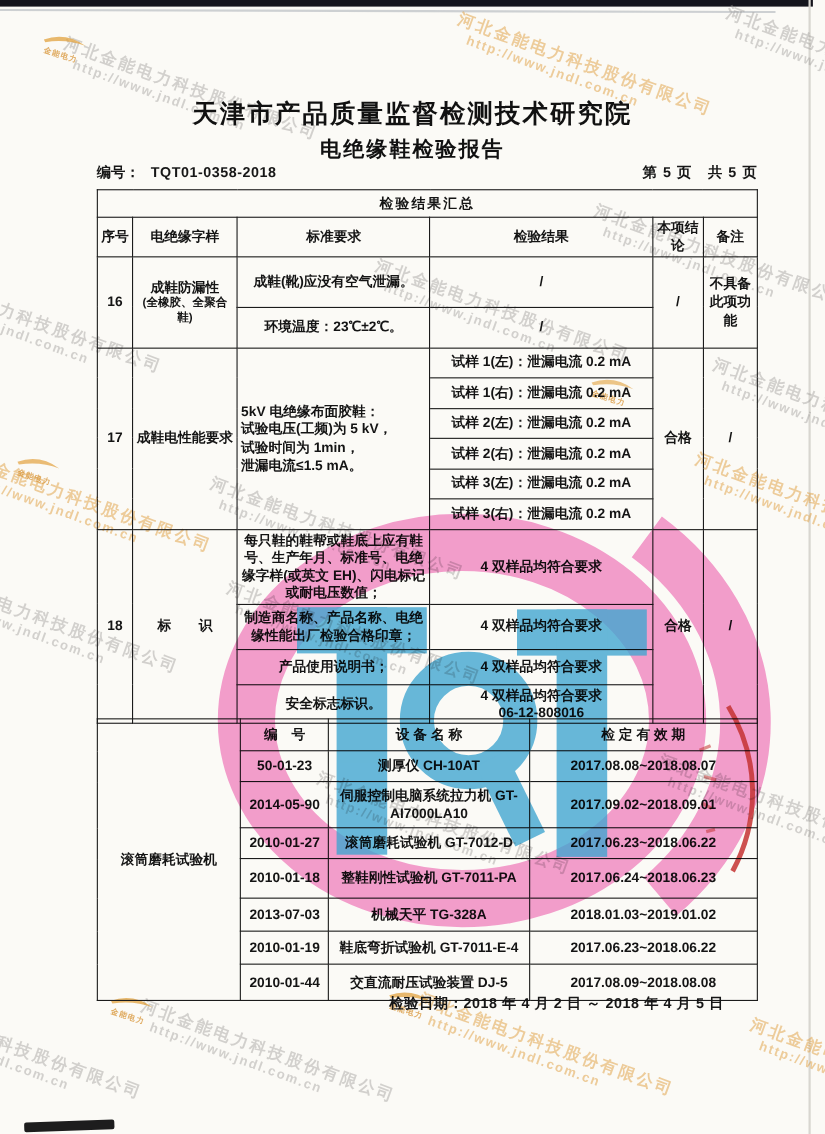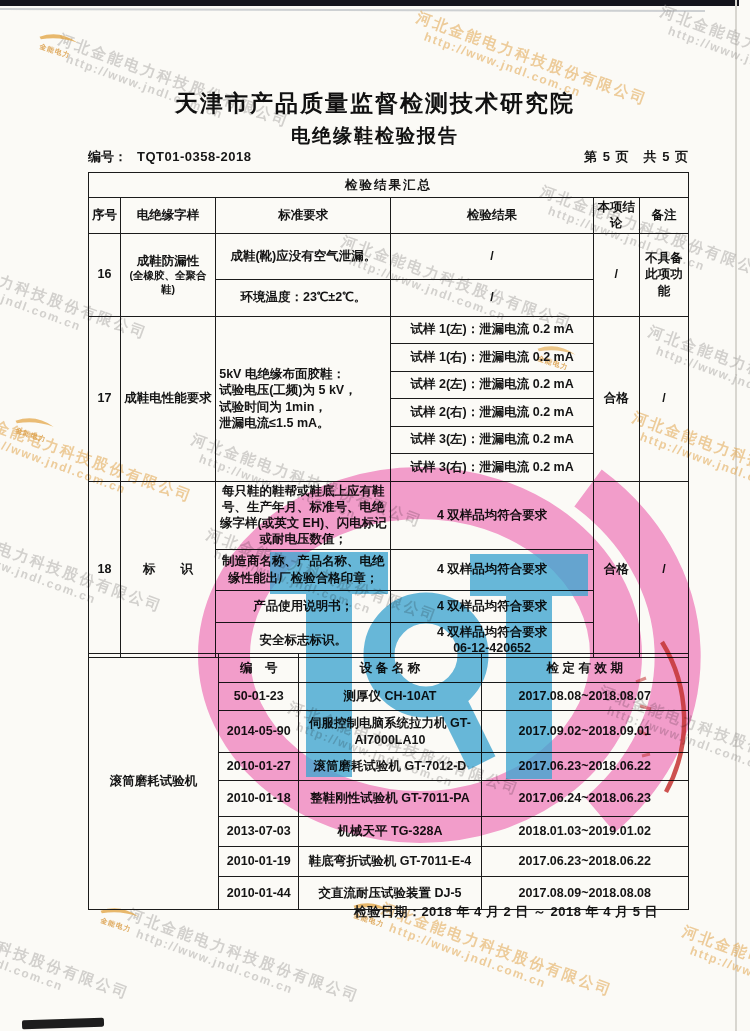--- a/index.html
+++ b/index.html
@@ -228,21 +228,21 @@
     <td>4 双样品均符合要求</td>
   </tr>
   <tr style="height:32px">
     <td class="left">产品使用说明书；</td>
     <td>4 双样品均符合要求</td>
   </tr>
   <tr style="height:35px">
     <td class="left">安全标志标识。</td>
     <td class="res2">
       <div>4 双样品均符合要求</div>
-      <div>06-12-420652</div>
+      <div>06-12-808016</div>
     </td>
   </tr>
 </tbody>
   </table>
 
 <table class="doc" id="equip">
   <colgroup>
       <col style="width:130px">
       <col style="width:80px">
       <col style="width:182px">

